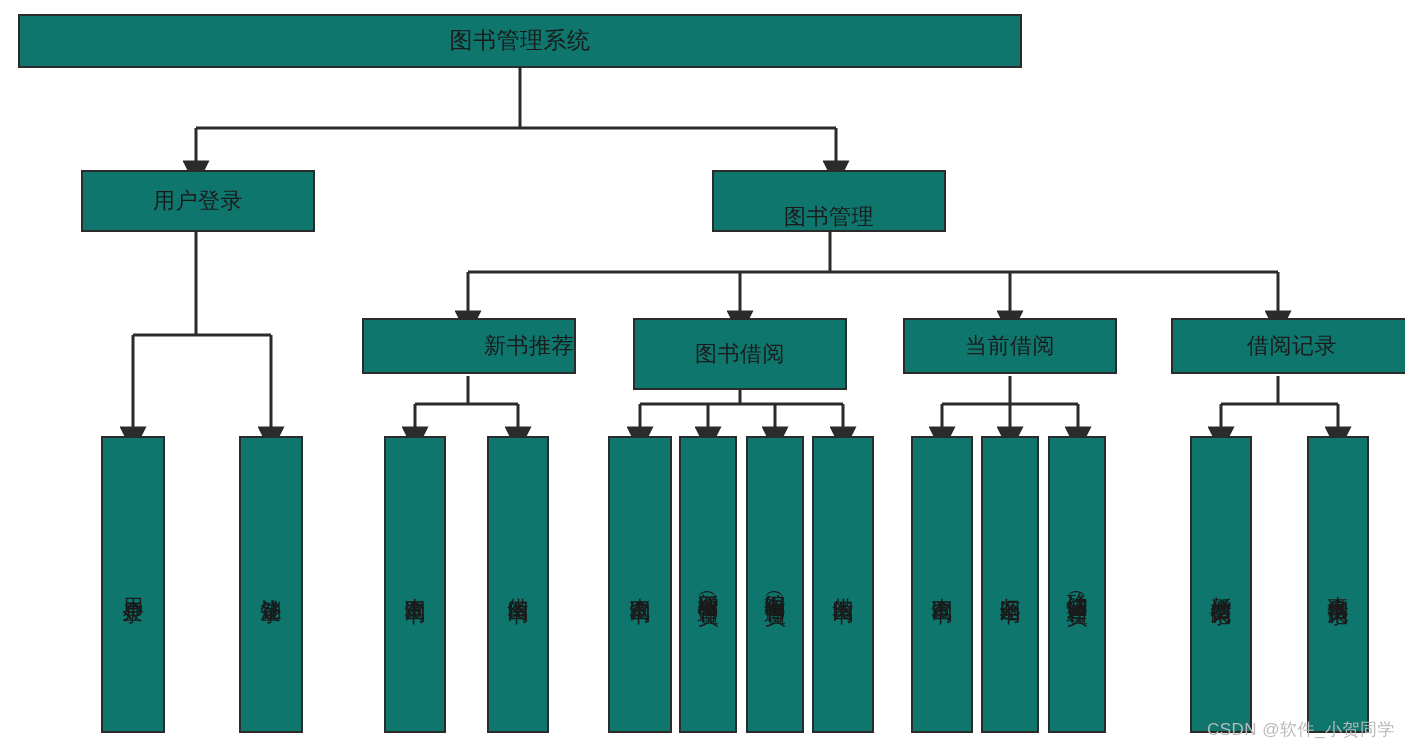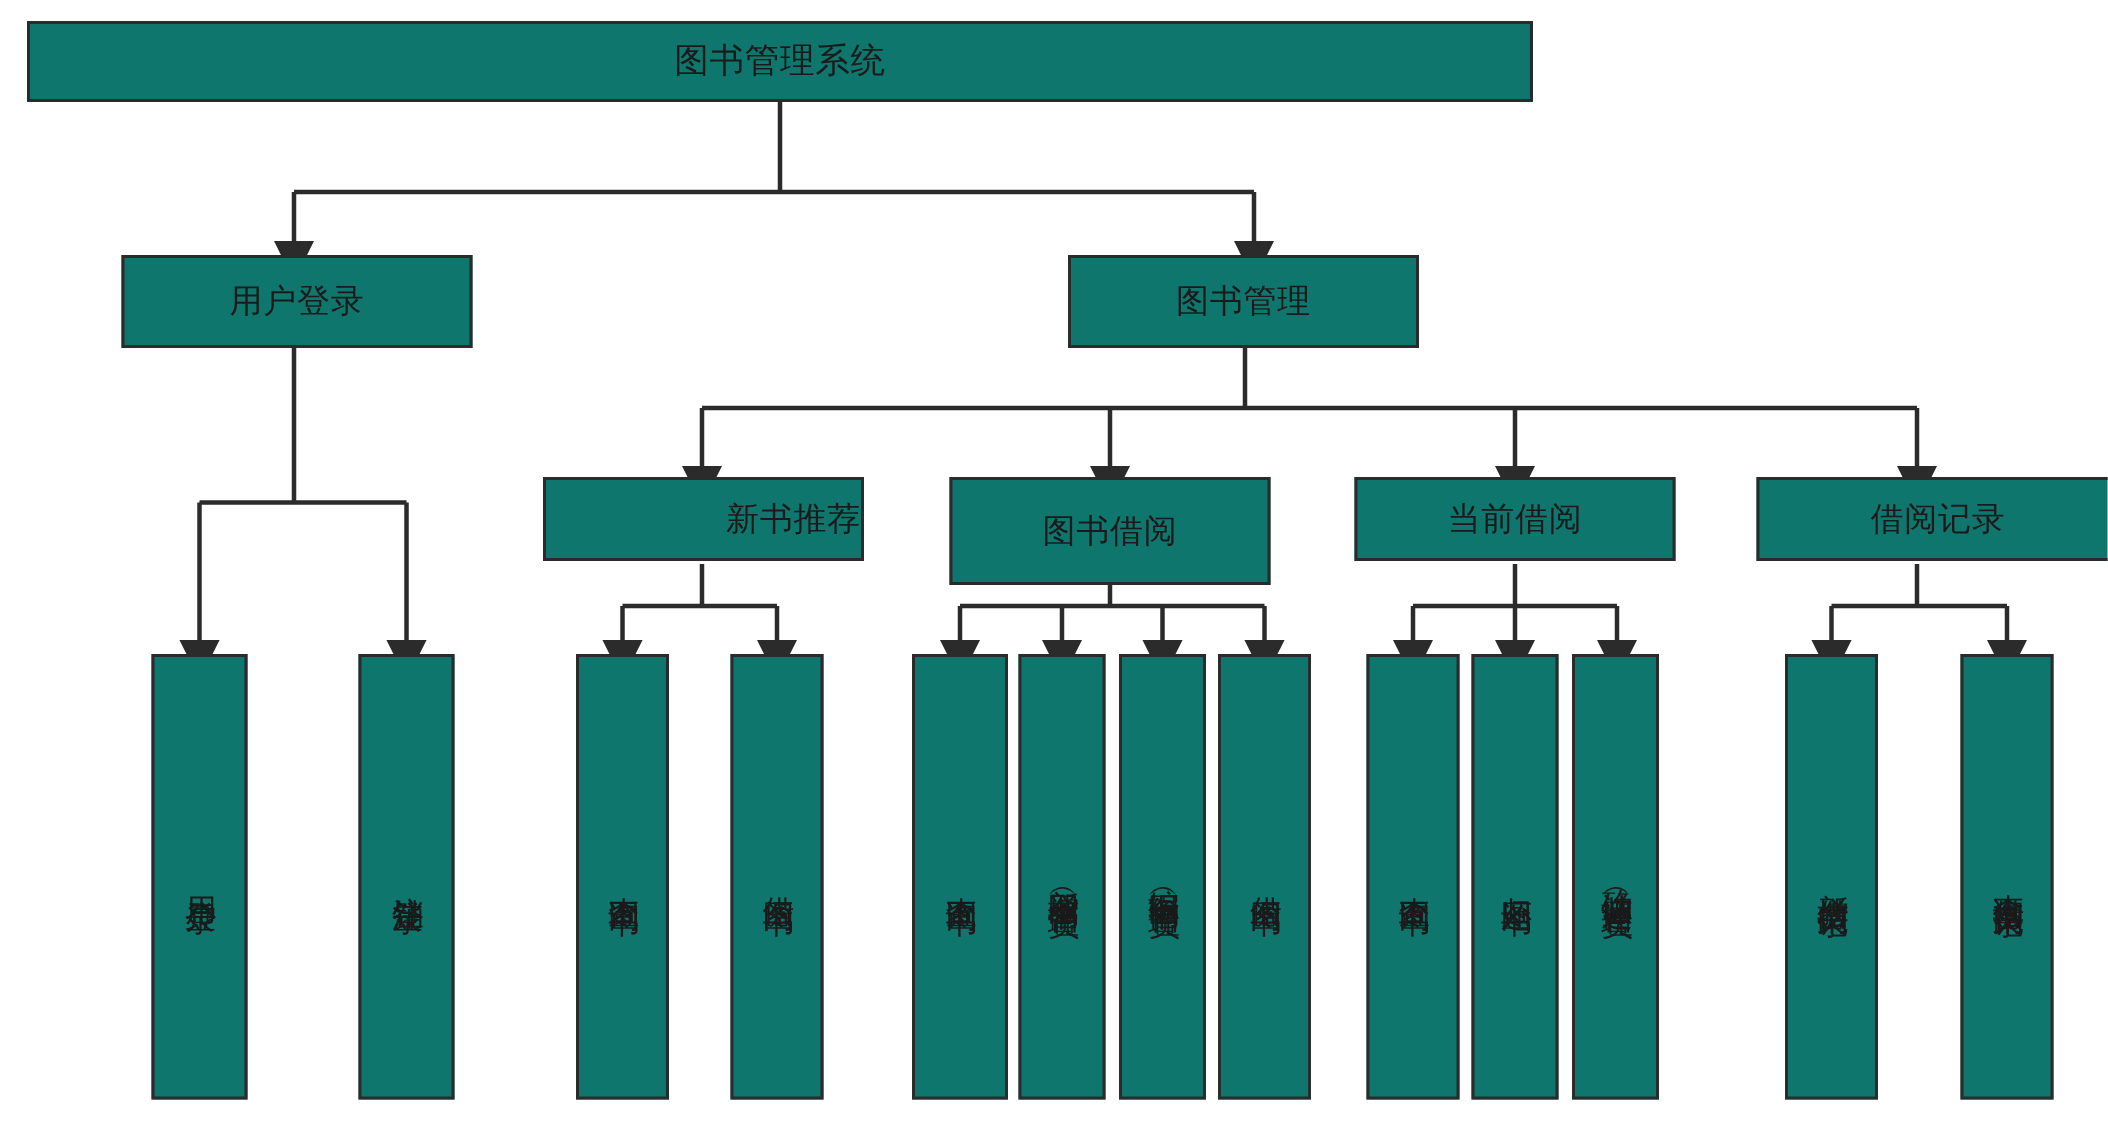--- a/index.html
+++ b/index.html
@@ -121,21 +121,21 @@
     </g>
   </svg>
 
   <div class="node-box root" style="left:18px; top:14px; width:1004px; height:54px;">
     <span class="node-label">图书管理系统</span>
   </div>
 
   <div class="node-box" style="left:81px; top:170px; width:234px; height:62px;">
     <span class="node-label">用户登录</span>
   </div>
-  <div class="node-box" style="left:712px; top:170px; width:234px; height:62px;">
+  <div class="node-box" style="left:712px; top:170px; width:234px; height:62px;align-items:flex-end;">
     <span class="node-label">图书管理</span>
   </div>
 
   <div class="node-box" style="left:362px; top:318px; width:214px; height:56px;justify-content:flex-end;">
     <span class="node-label">新书推荐</span>
   </div>
   <div class="node-box" style="left:633px; top:318px; width:214px; height:72px;">
     <span class="node-label">图书借阅</span>
   </div>
   <div class="node-box" style="left:903px; top:318px; width:214px; height:56px;">
@@ -182,14 +182,15 @@
     <span class="node-label">确认归还（管理员）</span>
   </div>
 
   <div class="node-box vertical" style="left:1190px; top:436px; width:62px; height:297px;">
     <span class="node-label">新增借阅记录</span>
   </div>
   <div class="node-box vertical" style="left:1307px; top:436px; width:62px; height:297px;">
     <span class="node-label">查询借阅记录</span>
   </div>
 
+  <div class="watermark">CSDN @软件_小贺同学</div>
 
 </div>
 
 </body></html>

